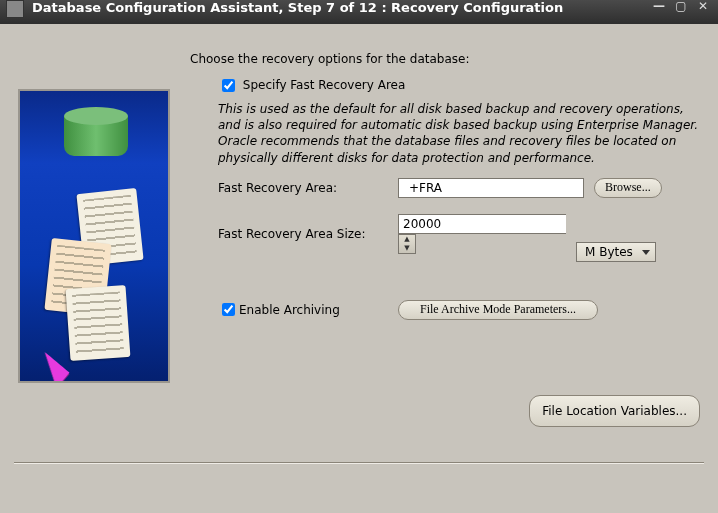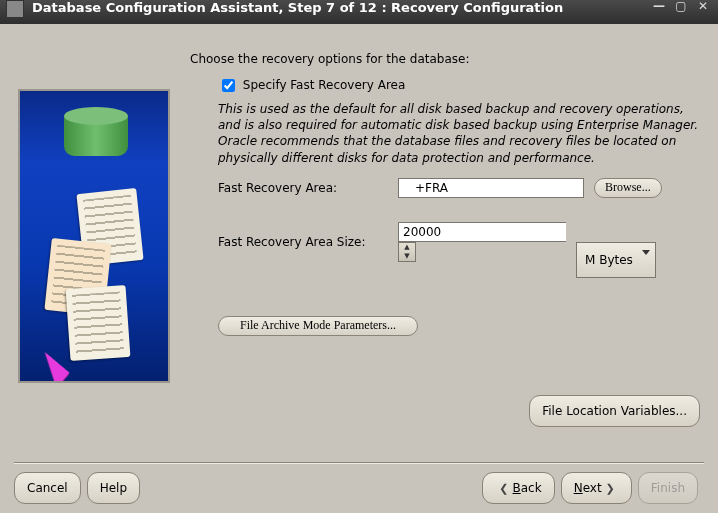--- a/index.html
+++ b/index.html
@@ -106,21 +106,21 @@
   }
   .form-row {
     display: flex; align-items: center;
     margin: 4px 0 8px 28px;
   }
   .form-row .label { width: 180px; }
   .text-input {
     width: 186px; height: 20px;
     border: 1px solid #7a766e;
     background: #fff;
-    padding: 1px 16px;
+    padding: 1px 10px;
     font-family: inherit; font-size: 12px;
     box-sizing: border-box;
   }
   .spinner-wrap { display: inline-flex; flex-direction: column; }
   .spinner-input {
     width: 168px; height: 20px;
     border: 1px solid #7a766e;
     border-right: none;
     background: #fff;
     padding: 1px 4px;
@@ -145,21 +145,21 @@
     border: 1px solid #8a8478;
     border-radius: 11px;
     background: linear-gradient(to bottom, #efece2 0%, #d6d2c6 100%);
     font-family: inherit; font-size: 12px;
     cursor: pointer;
     box-sizing: border-box;
     color: #000;
   }
   .btn.small { height: 20px; padding: 0 10px; border-radius: 10px; font-family: Liberation Serif, serif; }
   .select {
-    height: 36px; min-width: 80px;
+    height: 20px; min-width: 80px;
     border: 1px solid #7a766e;
     background: linear-gradient(to bottom,#efece2,#d6d2c6);
     display: inline-flex; align-items: center;
     padding: 0 18px 0 8px;
     position: relative;
     font-size: 12px;
     box-sizing: border-box;
     margin-top: 36px;
   }
   .select .tri {
@@ -260,40 +260,28 @@
         <span style="width:10px"></span>
         <div class="select">
           <span>M Bytes</span>
           <span class="tri"></span>
         </div>
       </div>
 
       <div style="height:26px"></div>
 
       <div class="form-row" style="margin-left:28px;">
+        <div style="width:180px; display:flex; align-items:center;">
+          <input type="checkbox" checked="" style="margin-right: 4px;">
+          <span>Enable Archiving</span>
+        </div>
         <button type="button" class="btn small" style="min-width:200px;">File Archive Mode Parameters...</button>
       </div>
 
       <button type="button" class="btn file-loc-btn">File Location Variables...</button>
     </div>
 
     <div class="sep"></div>
 
-    <div class="bottom-bar">
-      <button type="button" class="btn">Cancel</button>
-      <button type="button" class="btn">Help</button>
-      <div class="spacer"></div>
-      <button type="button" class="btn">
-        <span class="nav-arrow">❮</span>
-        <span><span class="underline-letter">B</span>ack</span>
-      </button>
-      <button type="button" class="btn">
-        <span><span class="underline-letter">N</span>ext</span>
-        <span class="nav-arrow">❯</span>
-      </button>
-      <button type="button" class="btn" style="opacity:0.5; color:#777;" disabled="">
-        <span>Finish</span>
-      </button>
-    </div>
 
     <div class="watermark"></div>
   </div>
 </div>
 
 </body></html>

